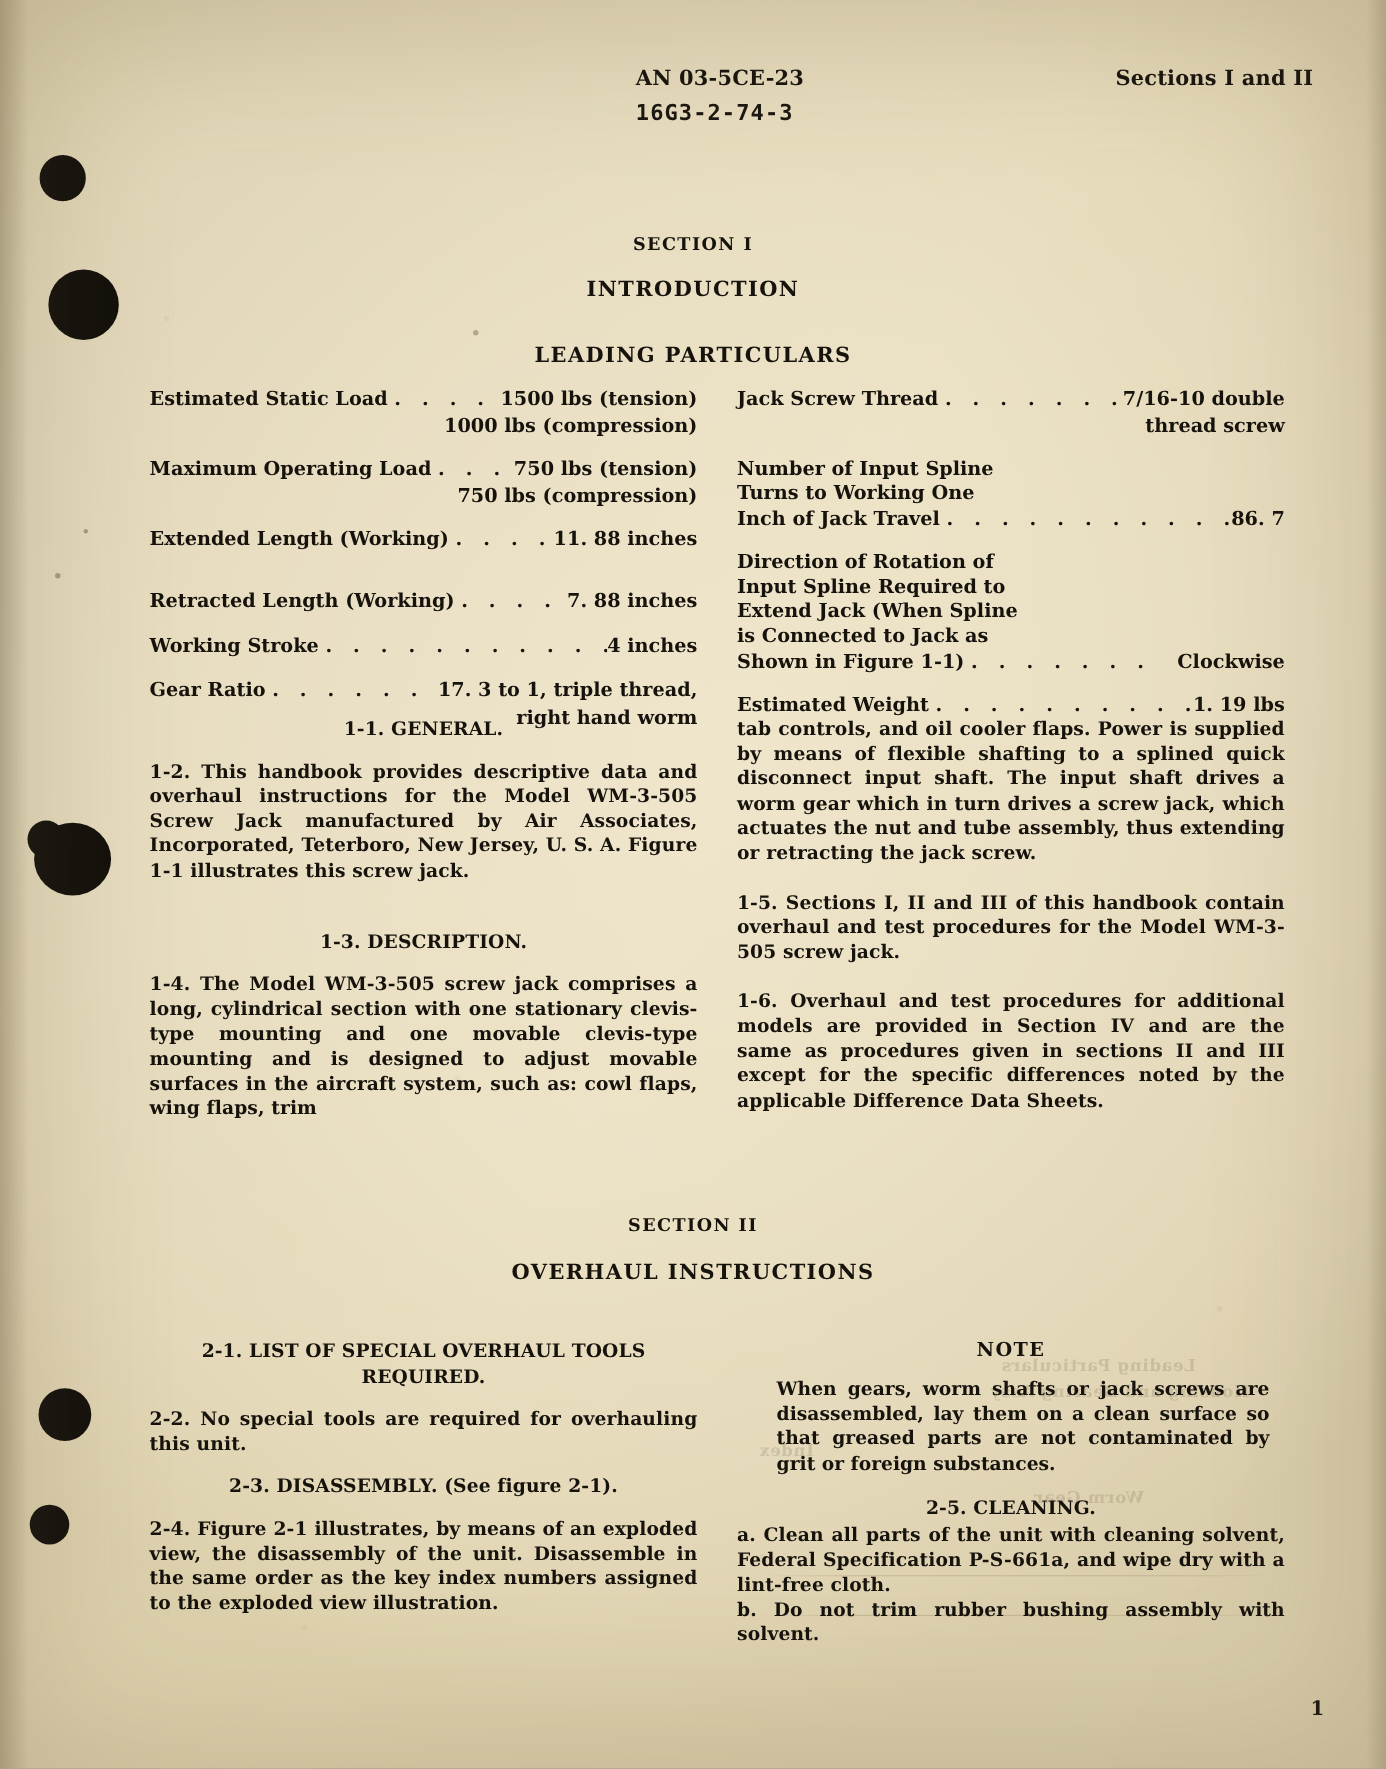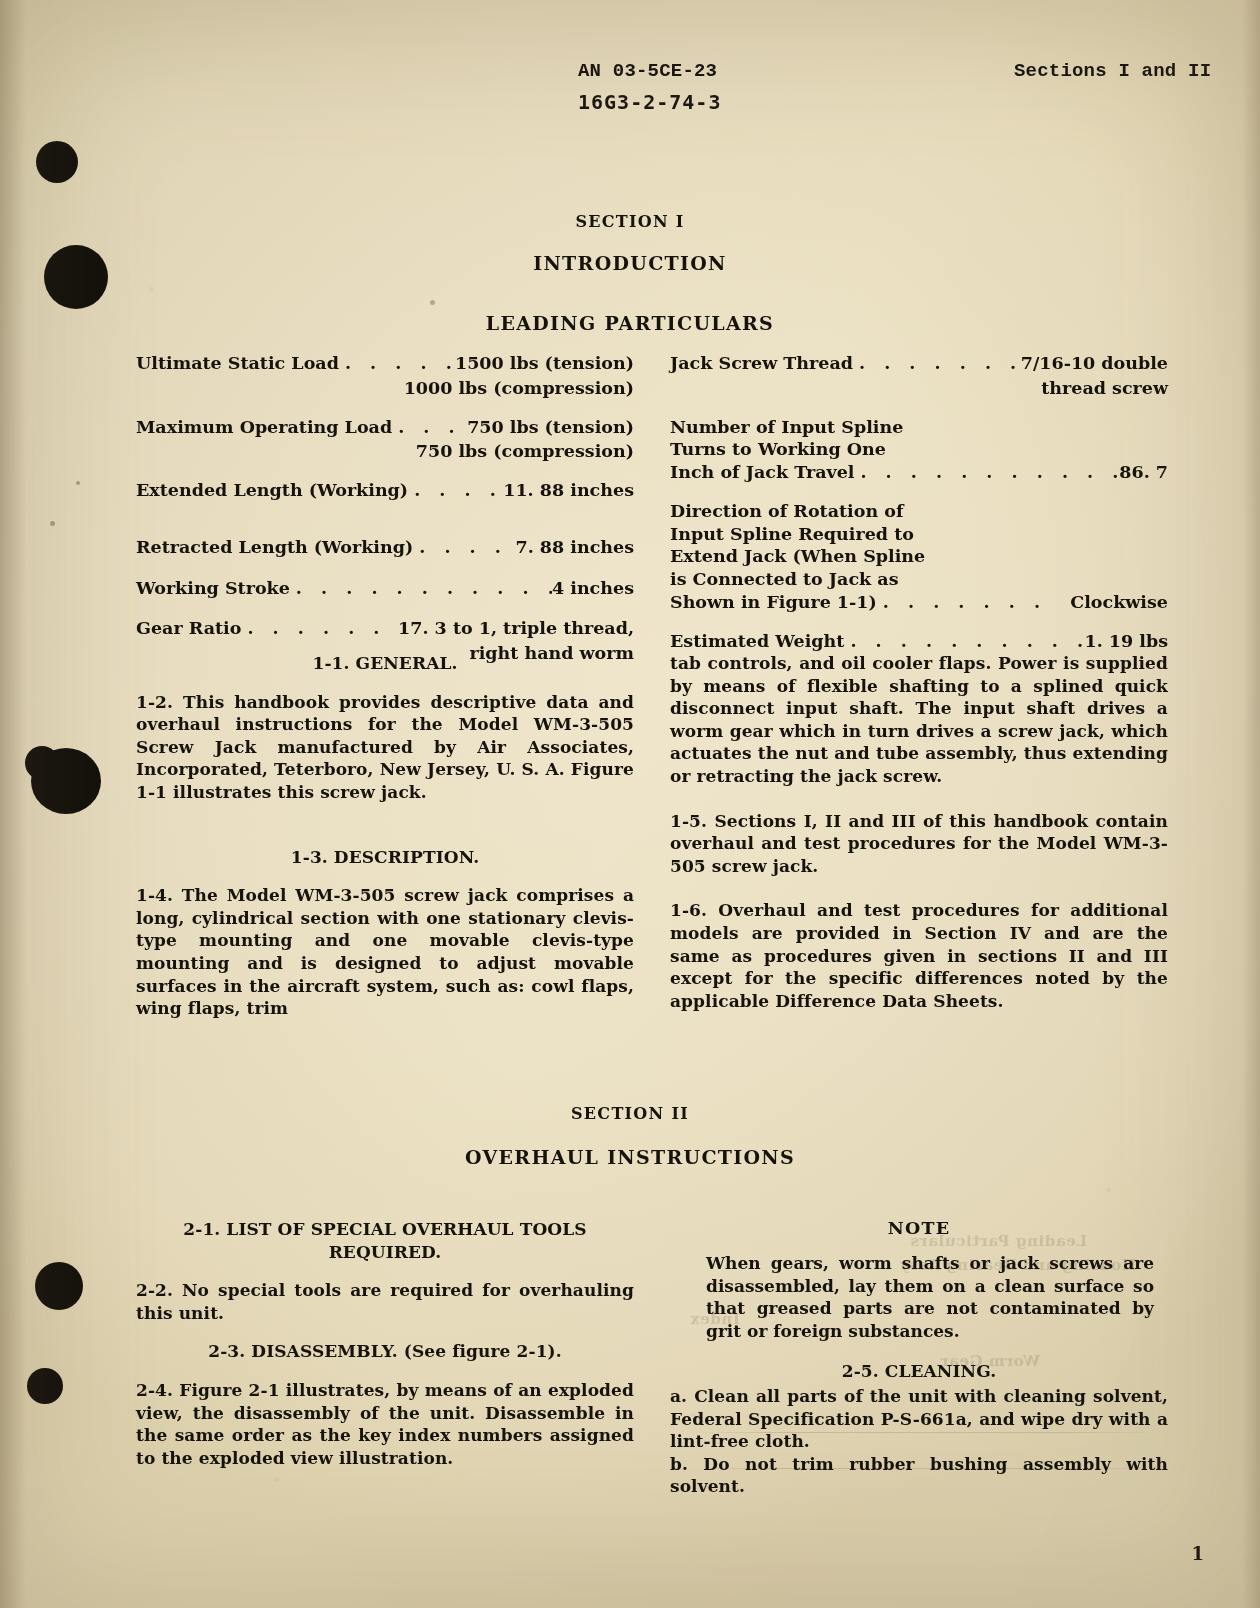--- a/index.html
+++ b/index.html
@@ -55,21 +55,21 @@
     border-radius: 50%;
   }
   .punch.blob::after {
     content:"";
     position:absolute;
     background:#120f0a;
     border-radius:50%;
   }
 
   
-  .hdr { position:absolute; font-weight: 700; letter-spacing:.2px;font-family:Liberation Mono, monospace; }
+  .hdr { position:absolute; font-weight: 700; letter-spacing:.2px; }
   .hdr-doc   { left: 578px; top: 60px;  font-size: 19px; }
   .hdr-stamp { left: 578px; top: 90px;  font-size: 20px;
                font-family:"DejaVu Sans Mono","Liberation Mono",monospace;
                letter-spacing:1px; color:#1a1610; }
   .hdr-sect  { left: 1014px; top: 60px; font-size: 19px; }
 
   
   .ctr { position:absolute; width:100%; text-align:center; font-weight:700; }
   .sec-num  { font-size: 16px; letter-spacing: 1.3px; }
   .sec-name { font-size: 19px; letter-spacing: 1.3px; }
@@ -170,21 +170,21 @@
   <div class="ctr sec-num" style="top:212px;">SECTION I</div>
   <div class="ctr sec-name" style="top:252px;">INTRODUCTION</div>
   <div class="ctr sec-lead" style="top:312px;">LEADING PARTICULARS</div>
 
   <div class="cols" style="top:352px;">
 
     <div class="col">
 
       <div class="lp lp-block">
         <div class="lp-row">
-          <span class="lp-label">Ultimate Static Load</span>
+          <span class="lp-label">Estimated Static Load</span>
           <span class="lp-dots">. . . . . .</span>
           <span class="lp-val">1500 lbs (tension)</span>
         </div>
         <div class="lp-sub">1000 lbs (compression)</div>
       </div>
 
       <div class="lp lp-block">
         <div class="lp-row">
           <span class="lp-label">Maximum Operating Load</span>
           <span class="lp-dots">. . . .</span>

